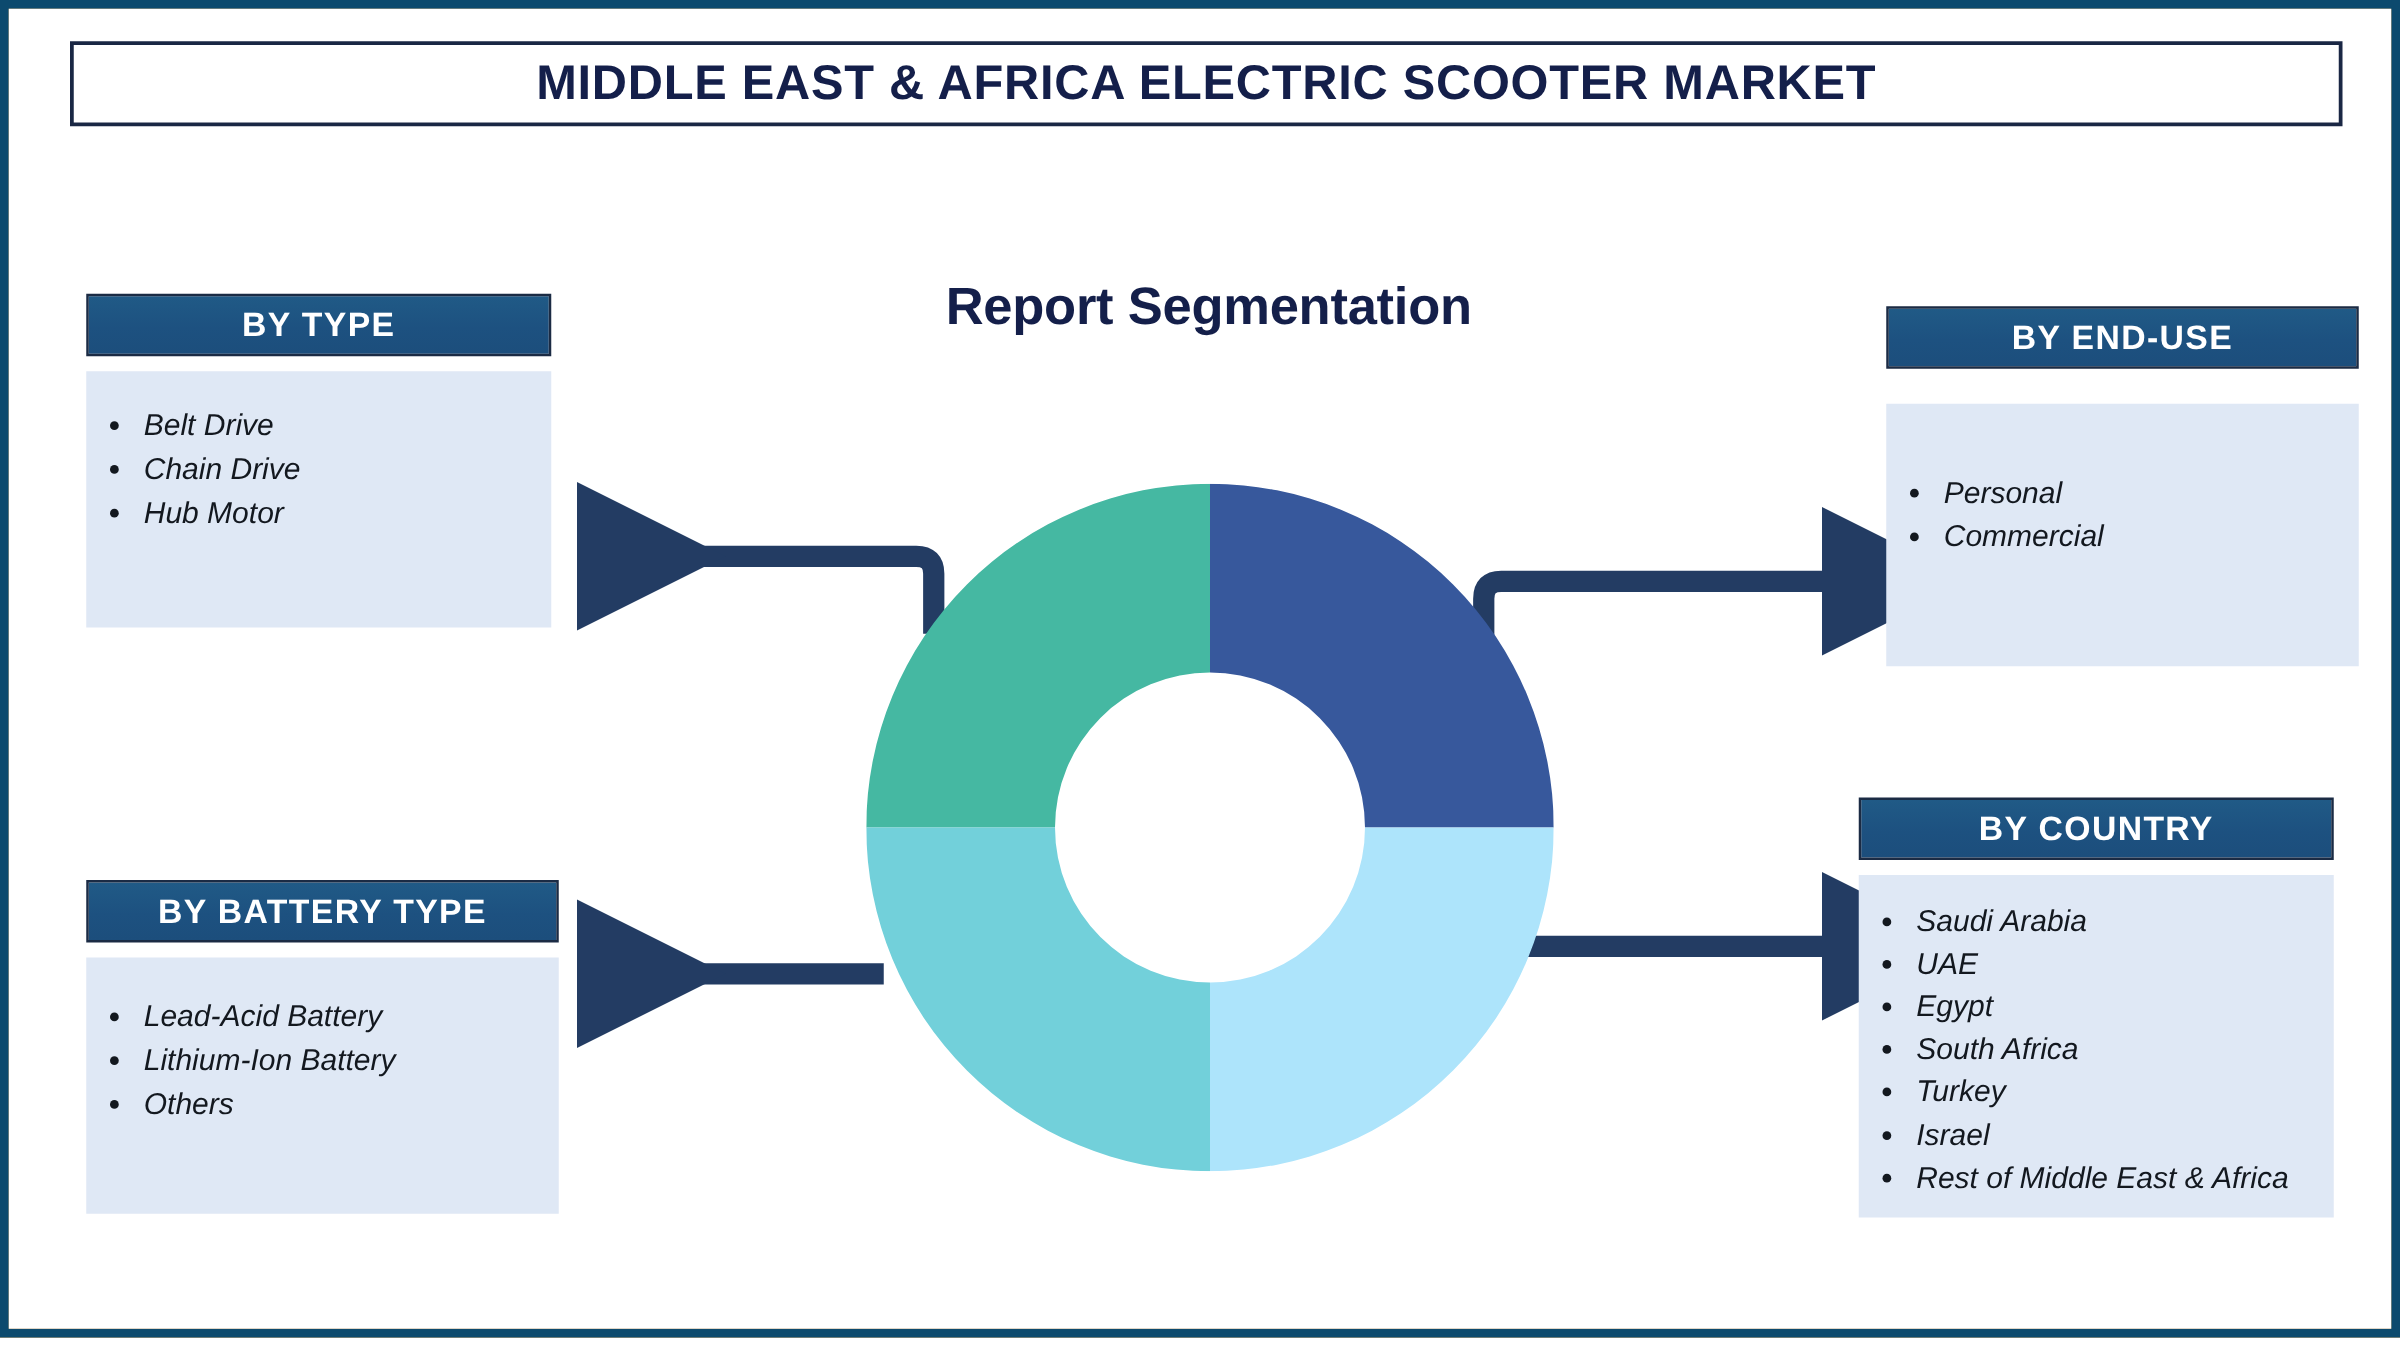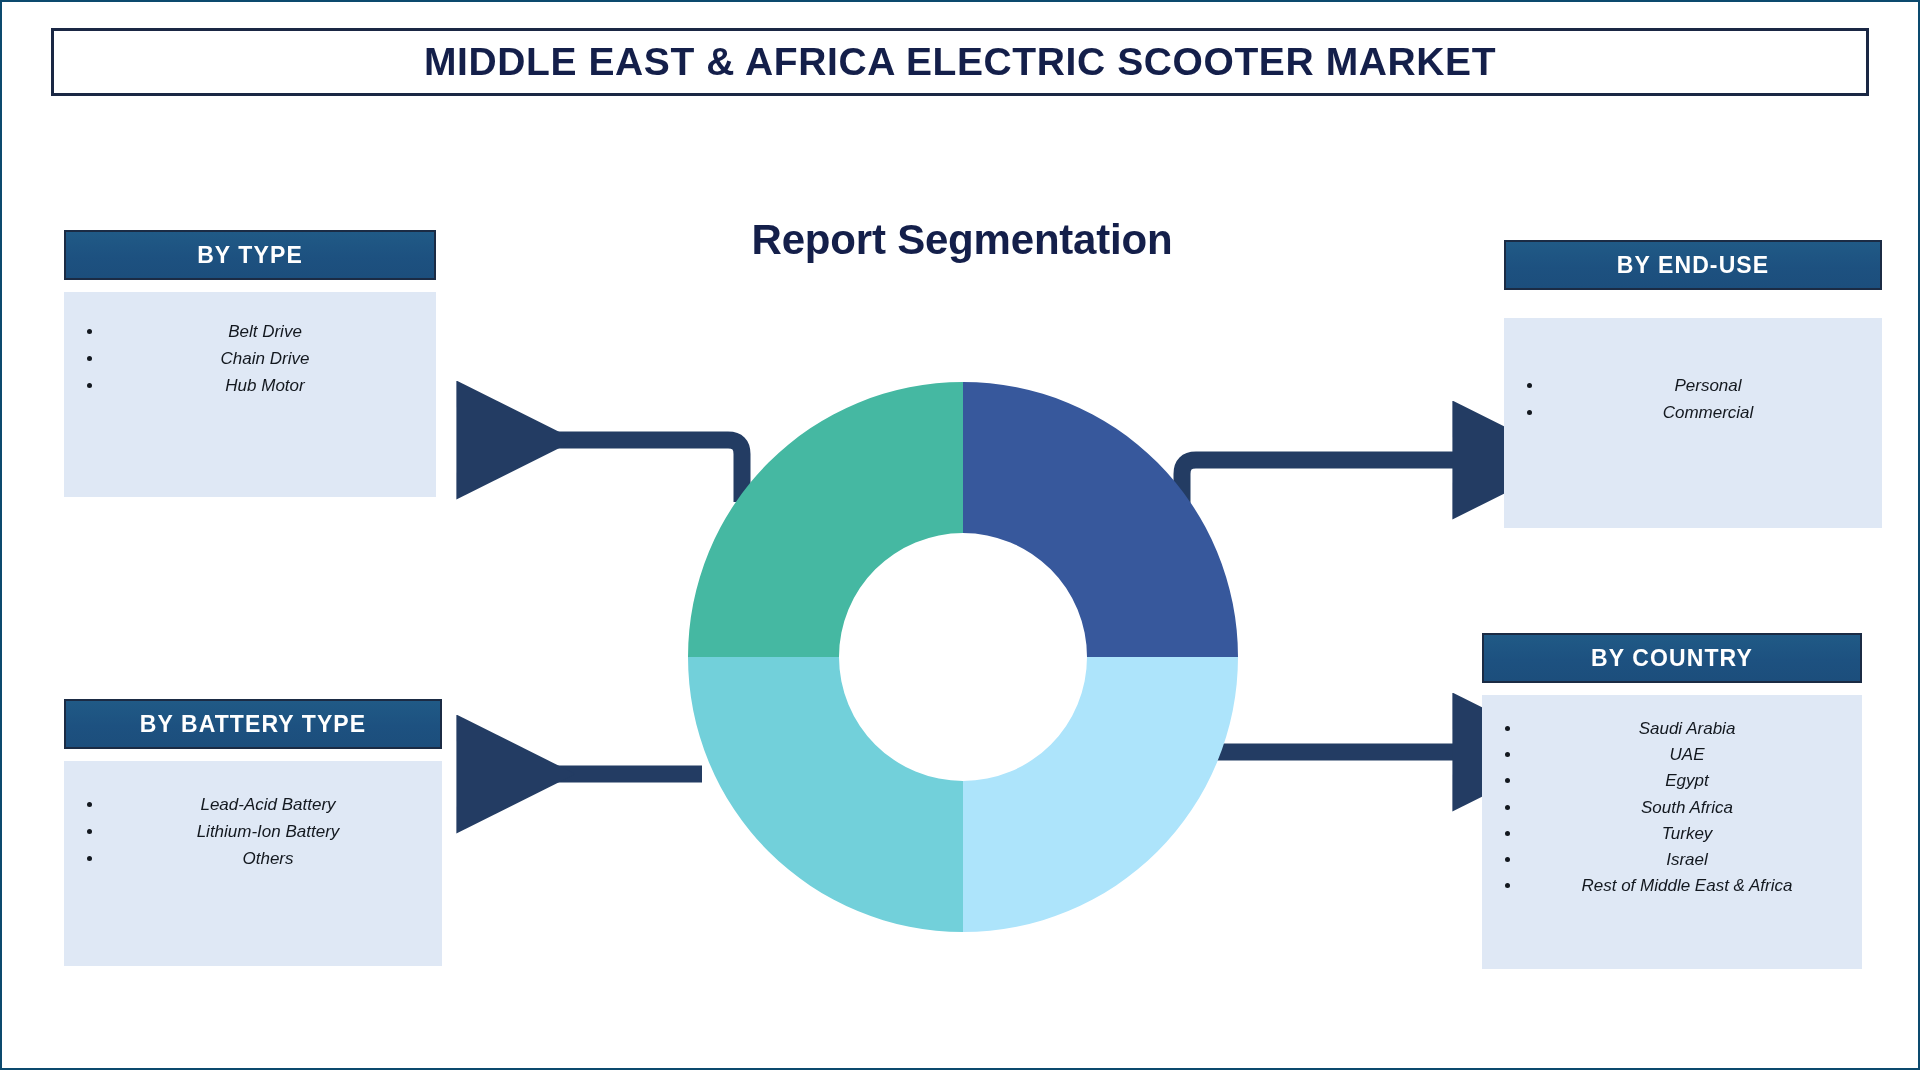--- a/index.html
+++ b/index.html
@@ -13,21 +13,21 @@
     overflow: hidden;
     font-family: "Liberation Sans", sans-serif;
   }
 
   #page {
     position: relative;
     width: 1920px;
     height: 1070px;
     background: #a16207;
     box-sizing: border-box;
-    border: 2px solid #0c4a6e;
+    border: 7px solid #0c4a6e;
   }
 
   #canvas {
     position: absolute;
     inset: 0;
     background: #ffffff;
   }
 
   
   #title-box {
@@ -87,48 +87,47 @@
 
   
   .panel {
     position: absolute;
   }
   .panel-header {
     box-sizing: border-box;
     border: 2px solid #1b2b44;
     background: linear-gradient(180deg, #205a86 0%, #1d5180 55%, #1c4e7c 100%);
     color: #ffffff;
-    font-size: 23px;
+    font-size: 27px;
     font-weight: bold;
     letter-spacing: 1.1px;
     display: flex;
     align-items: center;
     justify-content: center;
     height: 50px;
     text-align: center;
     white-space: nowrap;
   }
   .panel-body {
     background: #dfe8f5;
     box-sizing: border-box;
     padding: 18px 10px 18px 0;
   }
   .panel-body ul {
     margin: 0;
     padding: 0 6px 0 40px;
     list-style: disc;
   }
   .panel-body li {
-    font-size: 17px;
+    font-size: 24px;
     font-style: italic;
     color: #13181f;
     line-height: 1.13;
     margin: 0 0 8px 0;
     padding-left: 6px;
-    text-align: center;
   }
   .panel-body li:last-child { margin-bottom: 0; }
 
   
   #panel-type        { left: 62px;  top: 228px; width: 372px; }
   #panel-type .panel-body   { margin-top: 12px; height: 205px; padding-top: 30px; }
 
   #panel-battery     { left: 62px;  top: 697px; width: 378px; }
   #panel-battery .panel-body{ margin-top: 12px; height: 205px; padding-top: 34px; }
 

